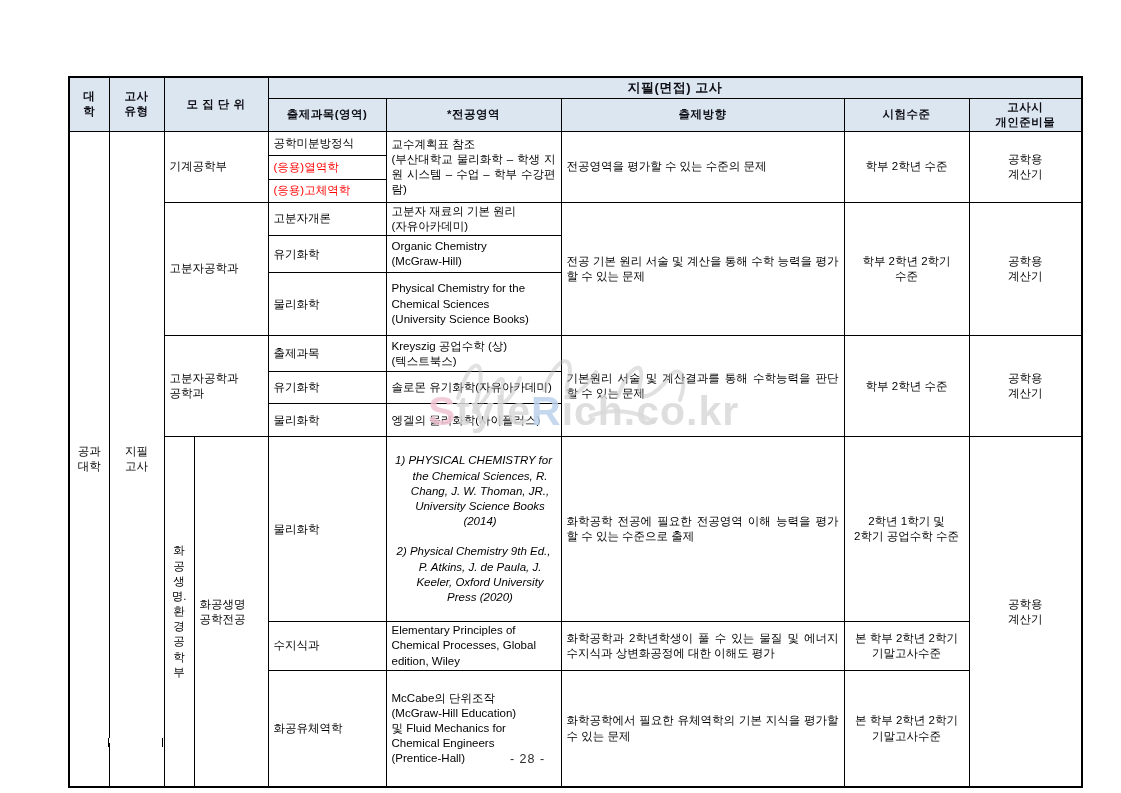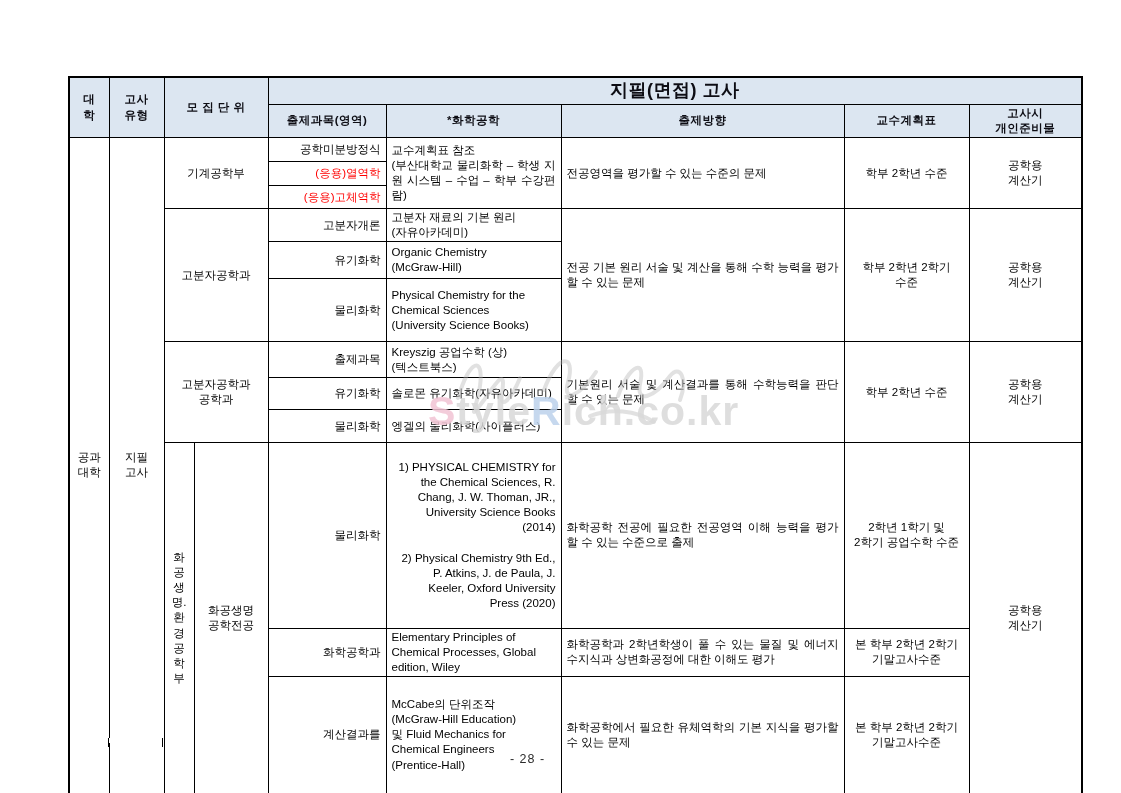--- a/index.html
+++ b/index.html
@@ -19,29 +19,29 @@
     padding:1px 5px;
     font-size:11.5px;line-height:1.32;
     vertical-align:middle;
     white-space:pre-line;
     overflow:hidden;
   }
   th.head{
     background:#dce6f1;font-weight:bold;font-size:12.5px;
     text-align:center;padding:1px 2px;letter-spacing:0.5px;color:#0d0d14;
   }
-  th.head.title{font-size:18px;}
+  th.head.title{font-size:13px;}
   td.c{text-align:center;}
   td.l{text-align:left;}
   td.just{text-align:justify;}
-  td.unit{font-size:12px;text-align:center;}
-  td.subj{text-align:right;}
+  td.unit{font-size:12px;}
+  td.subj{text-align:left;}
   td.red{color:#ff0000;}
   td.vert{font-size:12px;text-align:center;line-height:1.55;padding:1px 2px;}
-  .hang{padding-left:13px;text-indent:-13px;text-align:right;}
+  .hang{padding-left:13px;text-indent:-13px;text-align:center;font-style:italic;}
   .pagenum{
     position:absolute;left:0;top:752px;width:1055px;
     text-align:center;font-size:12.5px;color:#2b2b2b;letter-spacing:1px;
   }
   .wm{
     position:absolute;left:428px;top:388px;width:420px;
     font-size:41px;font-weight:bold;letter-spacing:1px;
     color:#d9d9d9;opacity:0.85;pointer-events:none;z-index:5;
     font-family:"Liberation Sans",sans-serif;
   }
@@ -84,23 +84,23 @@
         <tr style="height:21px">
       <th class="head" rowspan="2">대
 학</th>
       <th class="head" rowspan="2">고사
 유형</th>
       <th class="head" rowspan="2" colspan="2">모 집 단 위</th>
       <th class="head title" colspan="5">지필(면접) 고사</th>
     </tr>
     <tr style="height:30px">
       <th class="head">출제과목(영역)</th>
-      <th class="head">*화학공학</th>
+      <th class="head">*전공영역</th>
       <th class="head">출제방향</th>
-      <th class="head">교수계획표</th>
+      <th class="head">시험수준</th>
       <th class="head">고사시
 개인준비물</th>
     </tr>
 
     <tr style="height:24px">
       <td class="c" rowspan="12">공과
 대학</td>
       <td class="c" rowspan="12">지필
 고사</td>
       <td class="unit" rowspan="3" colspan="2">기계공학부</td>
@@ -178,28 +178,28 @@
         <div class="hang">1) PHYSICAL CHEMISTRY for the Chemical Sciences, R. Chang, J. W. Thoman, JR., University Science Books (2014)</div>
         <div class="hang">2) Physical Chemistry 9th Ed., P. Atkins, J. de Paula, J. Keeler, Oxford University Press (2020)</div>
       </td>
       <td class="l just">화학공학 전공에 필요한 전공영역 이해 능력을 평가할 수 있는 수준으로 출제</td>
       <td class="c">2학년 1학기 및
 2학기 공업수학 수준</td>
       <td class="c" rowspan="3">공학용
 계산기</td>
     </tr>
     <tr style="height:42px">
-      <td class="subj">화학공학과</td>
+      <td class="subj">수지식과</td>
       <td class="l">Elementary Principles of Chemical Processes, Global edition, Wiley</td>
       <td class="l just">화학공학과 2학년학생이 풀 수 있는 물질 및 에너지 수지식과 상변화공정에 대한 이해도 평가</td>
       <td class="c">본 학부 2학년 2학기
 기말고사수준</td>
     </tr>
     <tr style="height:117px">
-      <td class="subj">계산결과를</td>
+      <td class="subj">화공유체역학</td>
       <td class="l">McCabe의 단위조작
 (McGraw-Hill Education)
 및 Fluid Mechanics for Chemical Engineers
 (Prentice-Hall)</td>
       <td class="l just">화학공학에서 필요한 유체역학의 기본 지식을 평가할 수 있는 문제</td>
       <td class="c">본 학부 2학년 2학기
 기말고사수준</td>
     </tr>
   </tbody>
     </table>

